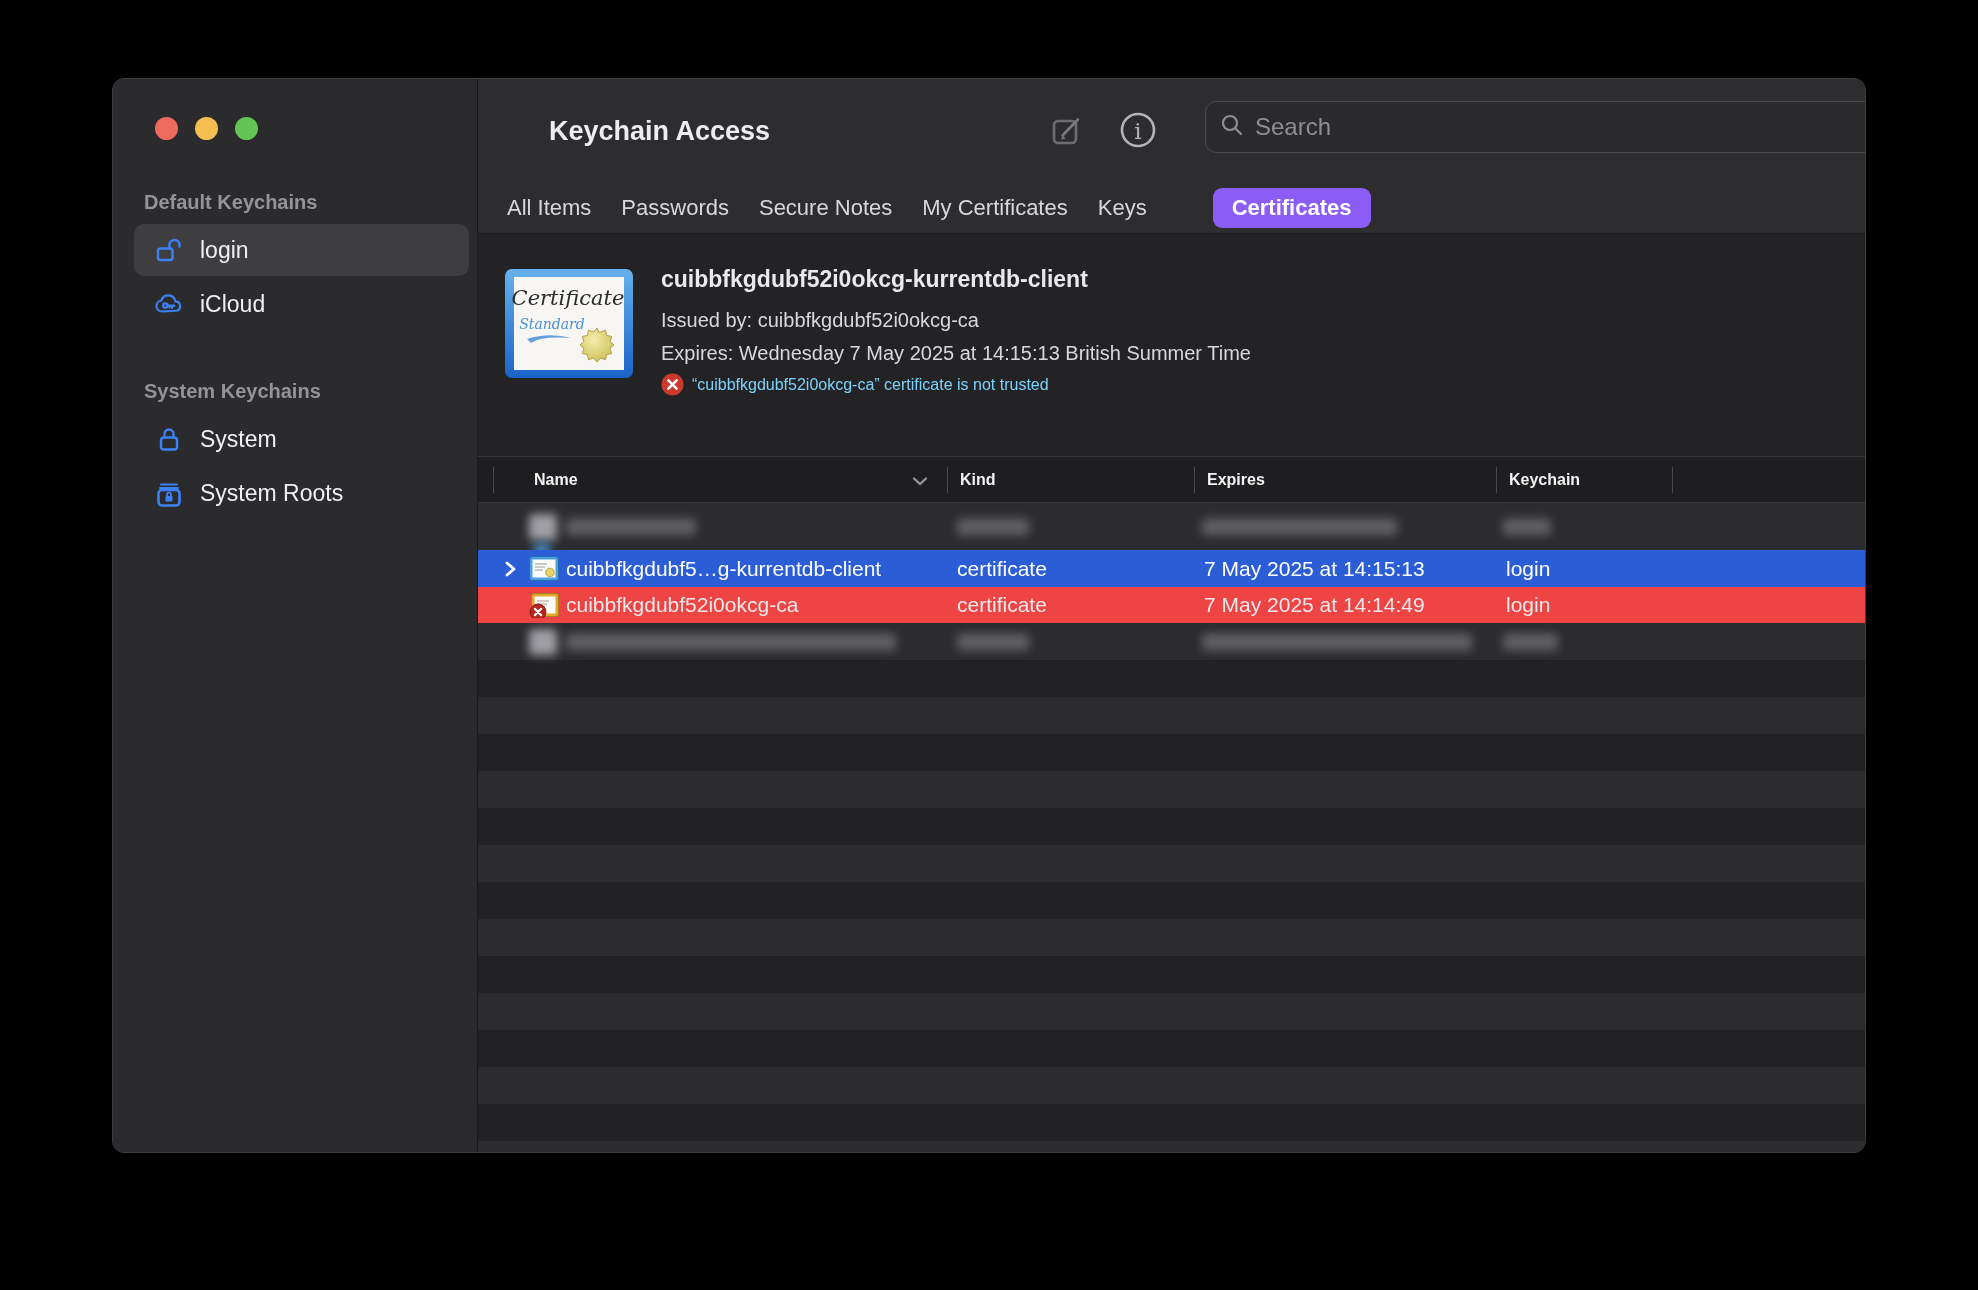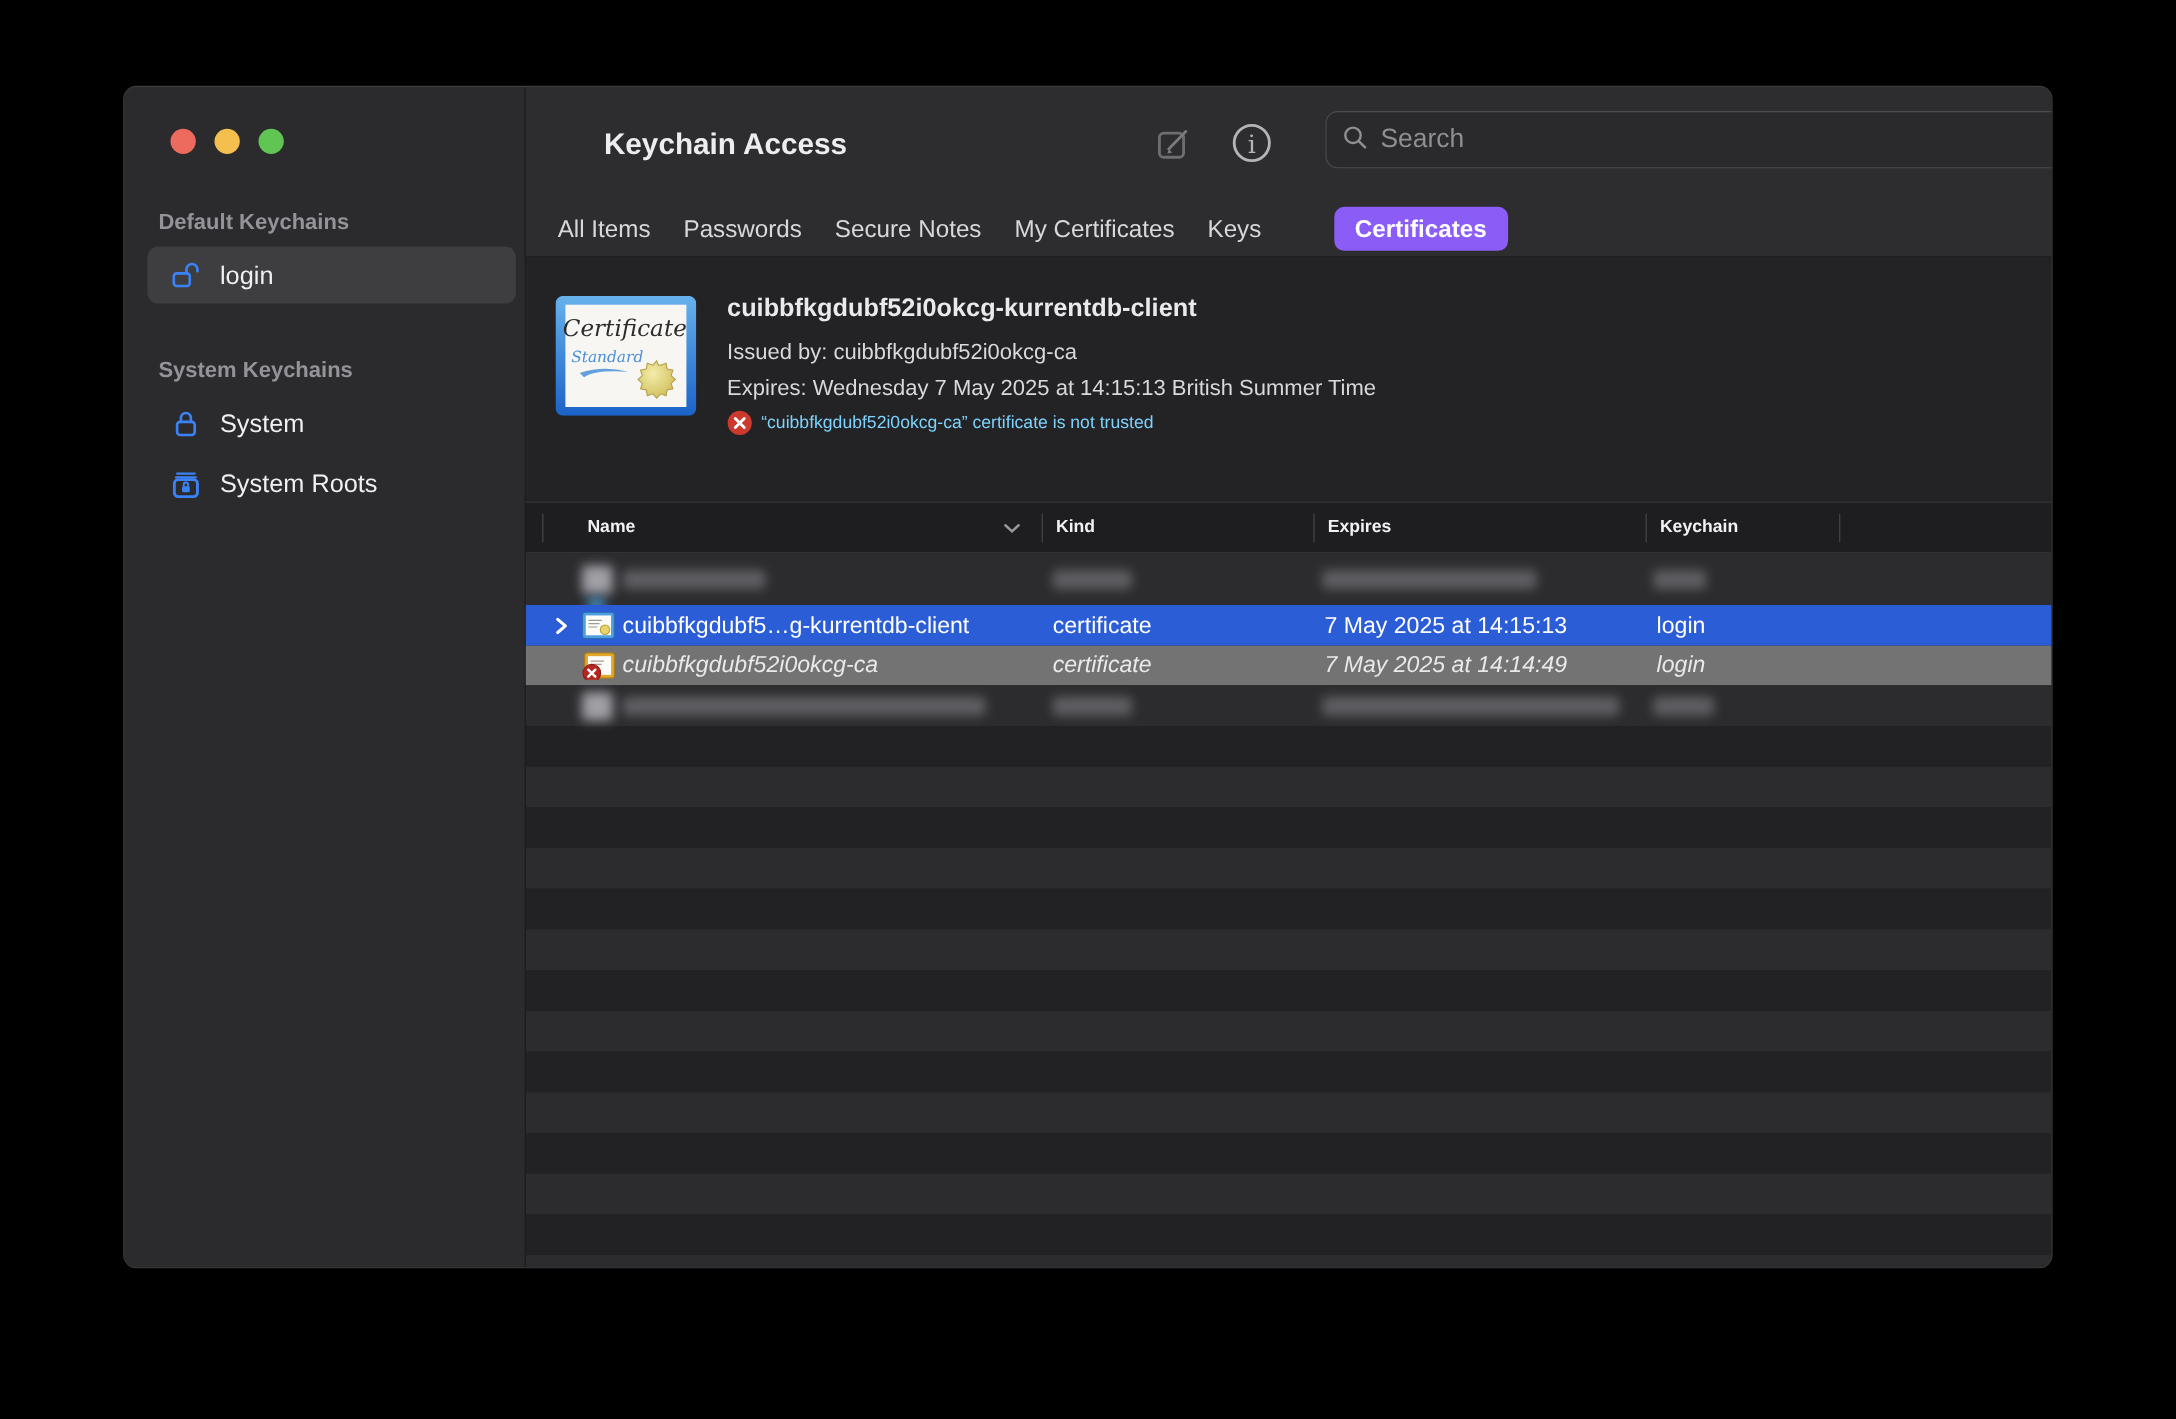--- a/index.html
+++ b/index.html
@@ -67,21 +67,21 @@
 
   .row { align-items:center; flex-shrink:0; position:relative; }
   .row .cell { font-size:21px; color:#e9e9eb; white-space:nowrap; overflow:hidden; }
   .row .name-cell { display:flex; align-items:center; padding-left:26px; }
   .row .disc { width:25px; display:flex; align-items:center; }
   .row .mini-icon { width:30px; height:25px; margin-right:7px; position:relative; flex-shrink:0; }
   .row .pad { padding-left:10px; }
   .row.r-light { height:47px; background:#2c2c2f; }
   .row.selected { height:37px; background:#2b5dd7; }
   .row.selected .cell { color:#fff; }
-  .row.r-dark { height:36px; background:#737373;font-style:italic; }
+  .row.r-dark { height:36px; background:#ef4444; }
   .row.r-light2 { height:37px; background:#2c2c2f; }
 
   .blob { position:absolute; top:50%; transform:translateY(-50%); height:17px;
           background:#8a8a8f; opacity:.55; filter:blur(5px); border-radius:4px; }
   .blob.icon { height:26px; background:#bcbcc2; opacity:.8; }
   .blob.bluedot { height:11px; top:auto; bottom:-5px; transform:none;
                   background:#4aa3e0; opacity:.9; }
 
   .stripes { flex:1; display:flex; flex-direction:column; overflow:hidden; }
   .stripe { height:37px; flex-shrink:0; }
@@ -105,20 +105,30 @@
     <div class="sb-item selected">
       <span class="sb-icon">
         <svg width="28" height="26" viewBox="0 0 28 26" fill="none" stroke="#3b82f7" stroke-width="2.4" stroke-linecap="round">
           <rect x="3" y="11.5" width="14.5" height="11.5" rx="2.6"></rect>
           <path d="M14.5 11.5 V8 a5 5 0 0 1 10 0 v1.5"></path>
         </svg>
       </span>
       <span class="label">login</span>
     </div>
 
+    <div class="sb-item">
+      <span class="sb-icon">
+        <svg width="30" height="24" viewBox="0 0 30 24" fill="none" stroke="#3b82f7" stroke-width="2.2" stroke-linecap="round">
+          <path d="M8 19.5 a5.5 5.5 0 0 1 -0.6 -10.97 A7.2 7.2 0 0 1 21.4 9.3 a4.8 4.8 0 0 1 1.1 9.45 Z"></path>
+          <circle cx="11.3" cy="13.6" r="2.2"></circle>
+          <path d="M13.5 13.6 h7 m-2.4 0 v2.4 m-2.6 -2.4 v2"></path>
+        </svg>
+      </span>
+      <span class="label">iCloud</span>
+    </div>
 
     <div class="sb-header second">System Keychains</div>
 
     <div class="sb-item">
       <span class="sb-icon">
         <svg width="24" height="26" viewBox="0 0 24 26" fill="none" stroke="#3b82f7" stroke-width="2.4" stroke-linecap="round">
           <rect x="4" y="11.5" width="16" height="12" rx="2.8"></rect>
           <path d="M7.5 11.5 V8 a4.5 4.5 0 0 1 9 0 v3.5"></path>
         </svg>
       </span>

